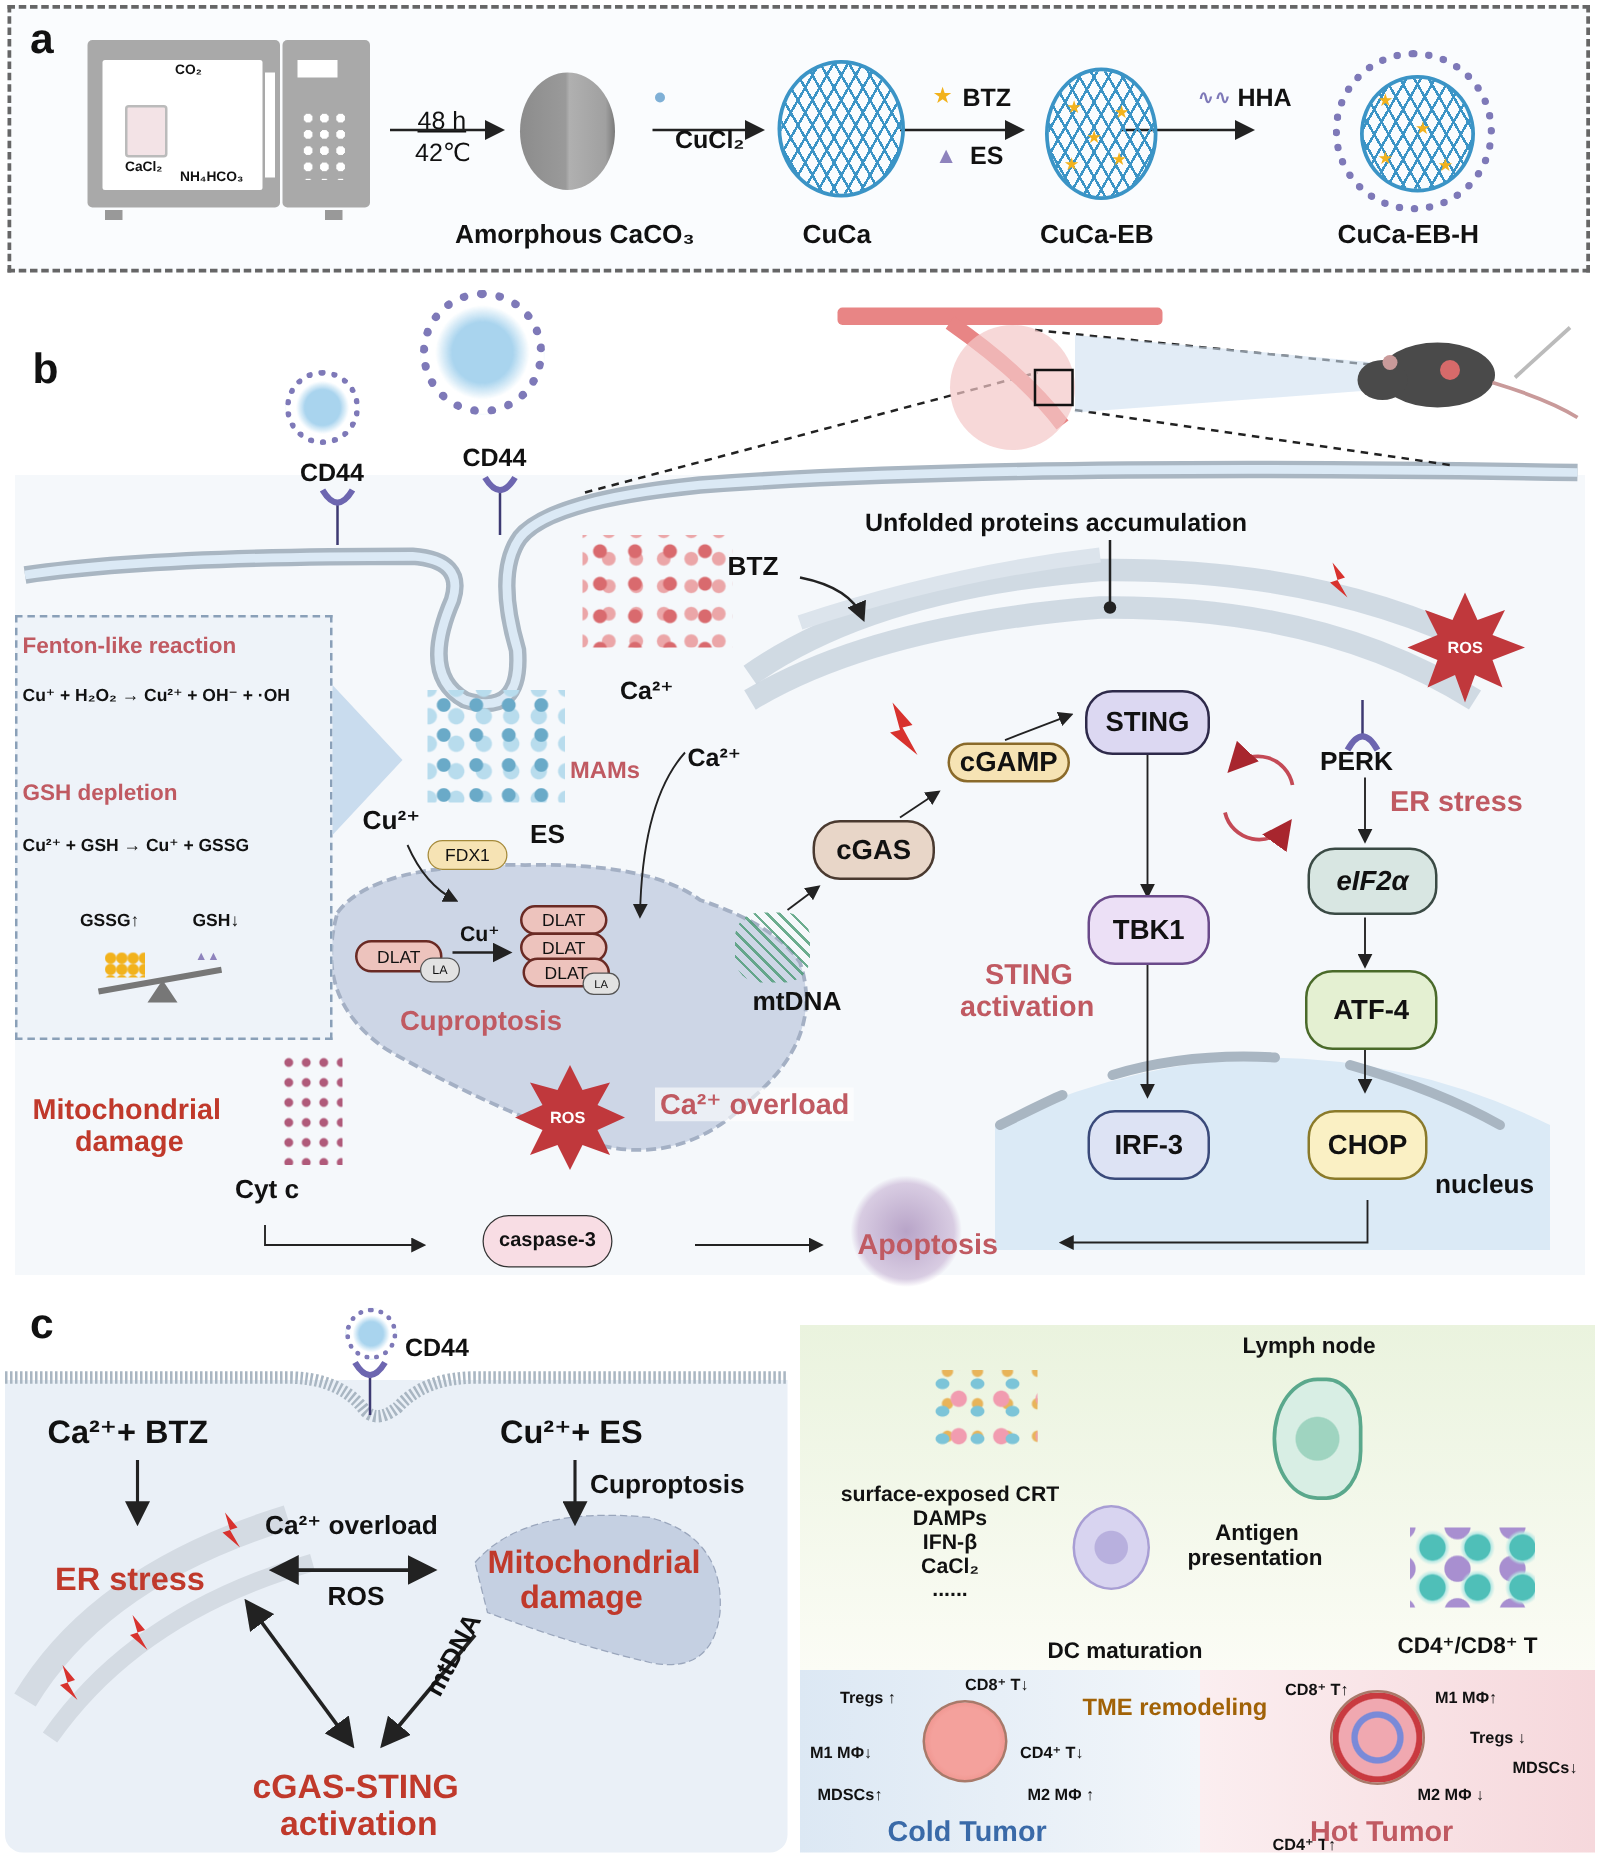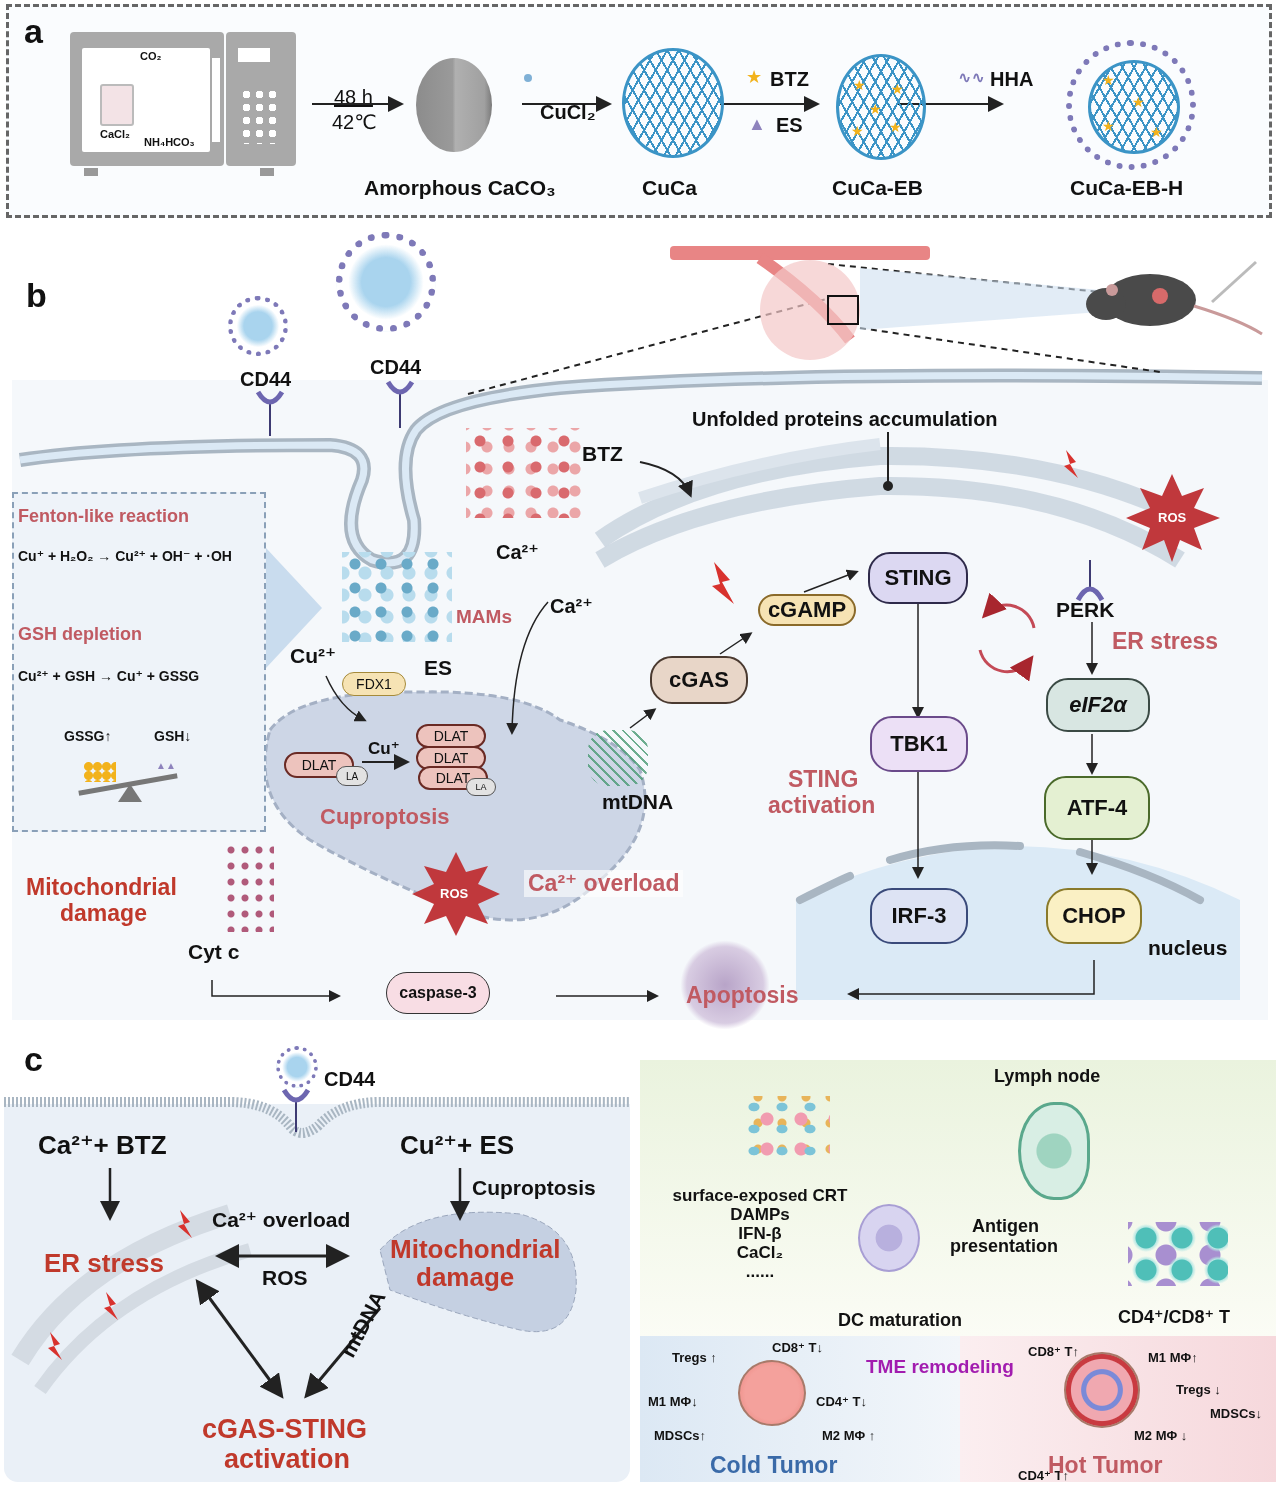--- a/index.html
+++ b/index.html
@@ -316,20 +316,20 @@
 <div class="abs" style="left:960px;top:1336px;width:316px;height:146px;background:linear-gradient(90deg,#fbeef0,#f6d8dc);"></div>
 <div class="abs" style="left:738px;top:1360px;width:64px;height:62px;border-radius:50%;background:radial-gradient(circle,#f4a19c 0 60%,#e88078 100%);border:2px solid #a87a6a;"></div>
 <div class="abs" style="left:1064px;top:1352px;width:72px;height:72px;border-radius:50%;background:radial-gradient(circle,#f0a8b0 0 30%,#7a8ad8 32% 40%,#f0a8b0 42% 60%,#c93a40 62% 70%,#e8a0a8 72%);border:2px solid #a87a6a;"></div>
 <div class="abs lbl b" style="left:672px;top:1350px;font-size:13px;">Tregs ↑</div>
 <div class="abs lbl b" style="left:772px;top:1340px;font-size:13px;">CD8⁺ T↓</div>
 <div class="abs lbl b" style="left:648px;top:1394px;font-size:13px;">M1 MΦ↓</div>
 <div class="abs lbl b" style="left:816px;top:1394px;font-size:13px;">CD4⁺ T↓</div>
 <div class="abs lbl b" style="left:654px;top:1428px;font-size:13px;">MDSCs↑</div>
 <div class="abs lbl b" style="left:822px;top:1428px;font-size:13px;">M2 MΦ ↑</div>
 <div class="abs lbl b" style="left:710px;top:1452px;font-size:23px;color:#3a6aa8;">Cold Tumor</div>
-<div class="abs lbl b" style="left:866px;top:1356px;font-size:19px;color:#a21caf;">TME remodeling</div>
+<div class="abs lbl b" style="left:866px;top:1356px;font-size:19px;color:#a16207;">TME remodeling</div>
 <div class="abs lbl b" style="left:1028px;top:1344px;font-size:13px;">CD8⁺ T↑</div>
 <div class="abs lbl b" style="left:1148px;top:1350px;font-size:13px;">M1 MΦ↑</div>
 <div class="abs lbl b" style="left:1176px;top:1382px;font-size:13px;">Tregs ↓</div>
 <div class="abs lbl b" style="left:1210px;top:1406px;font-size:13px;">MDSCs↓</div>
 <div class="abs lbl b" style="left:1018px;top:1468px;font-size:13px;">CD4⁺ T↑</div>
 <div class="abs lbl b" style="left:1134px;top:1428px;font-size:13px;">M2 MΦ ↓</div>
 <div class="abs lbl b" style="left:1048px;top:1452px;font-size:23px;color:#c05a62;">Hot Tumor</div>
 
 </body></html>

